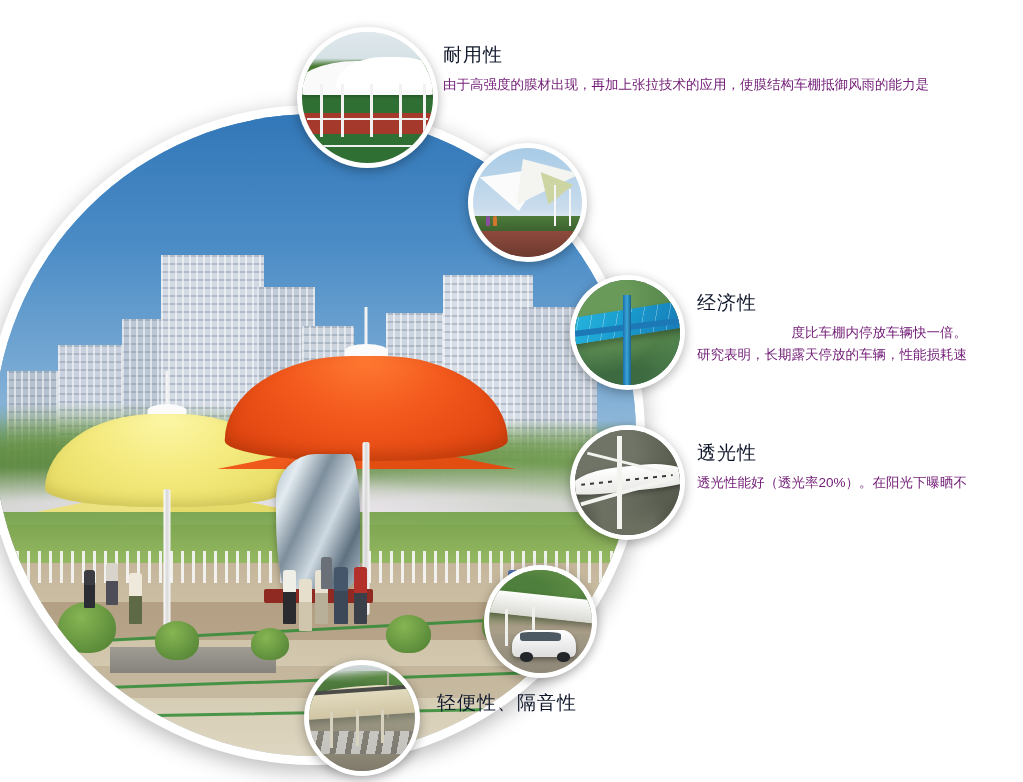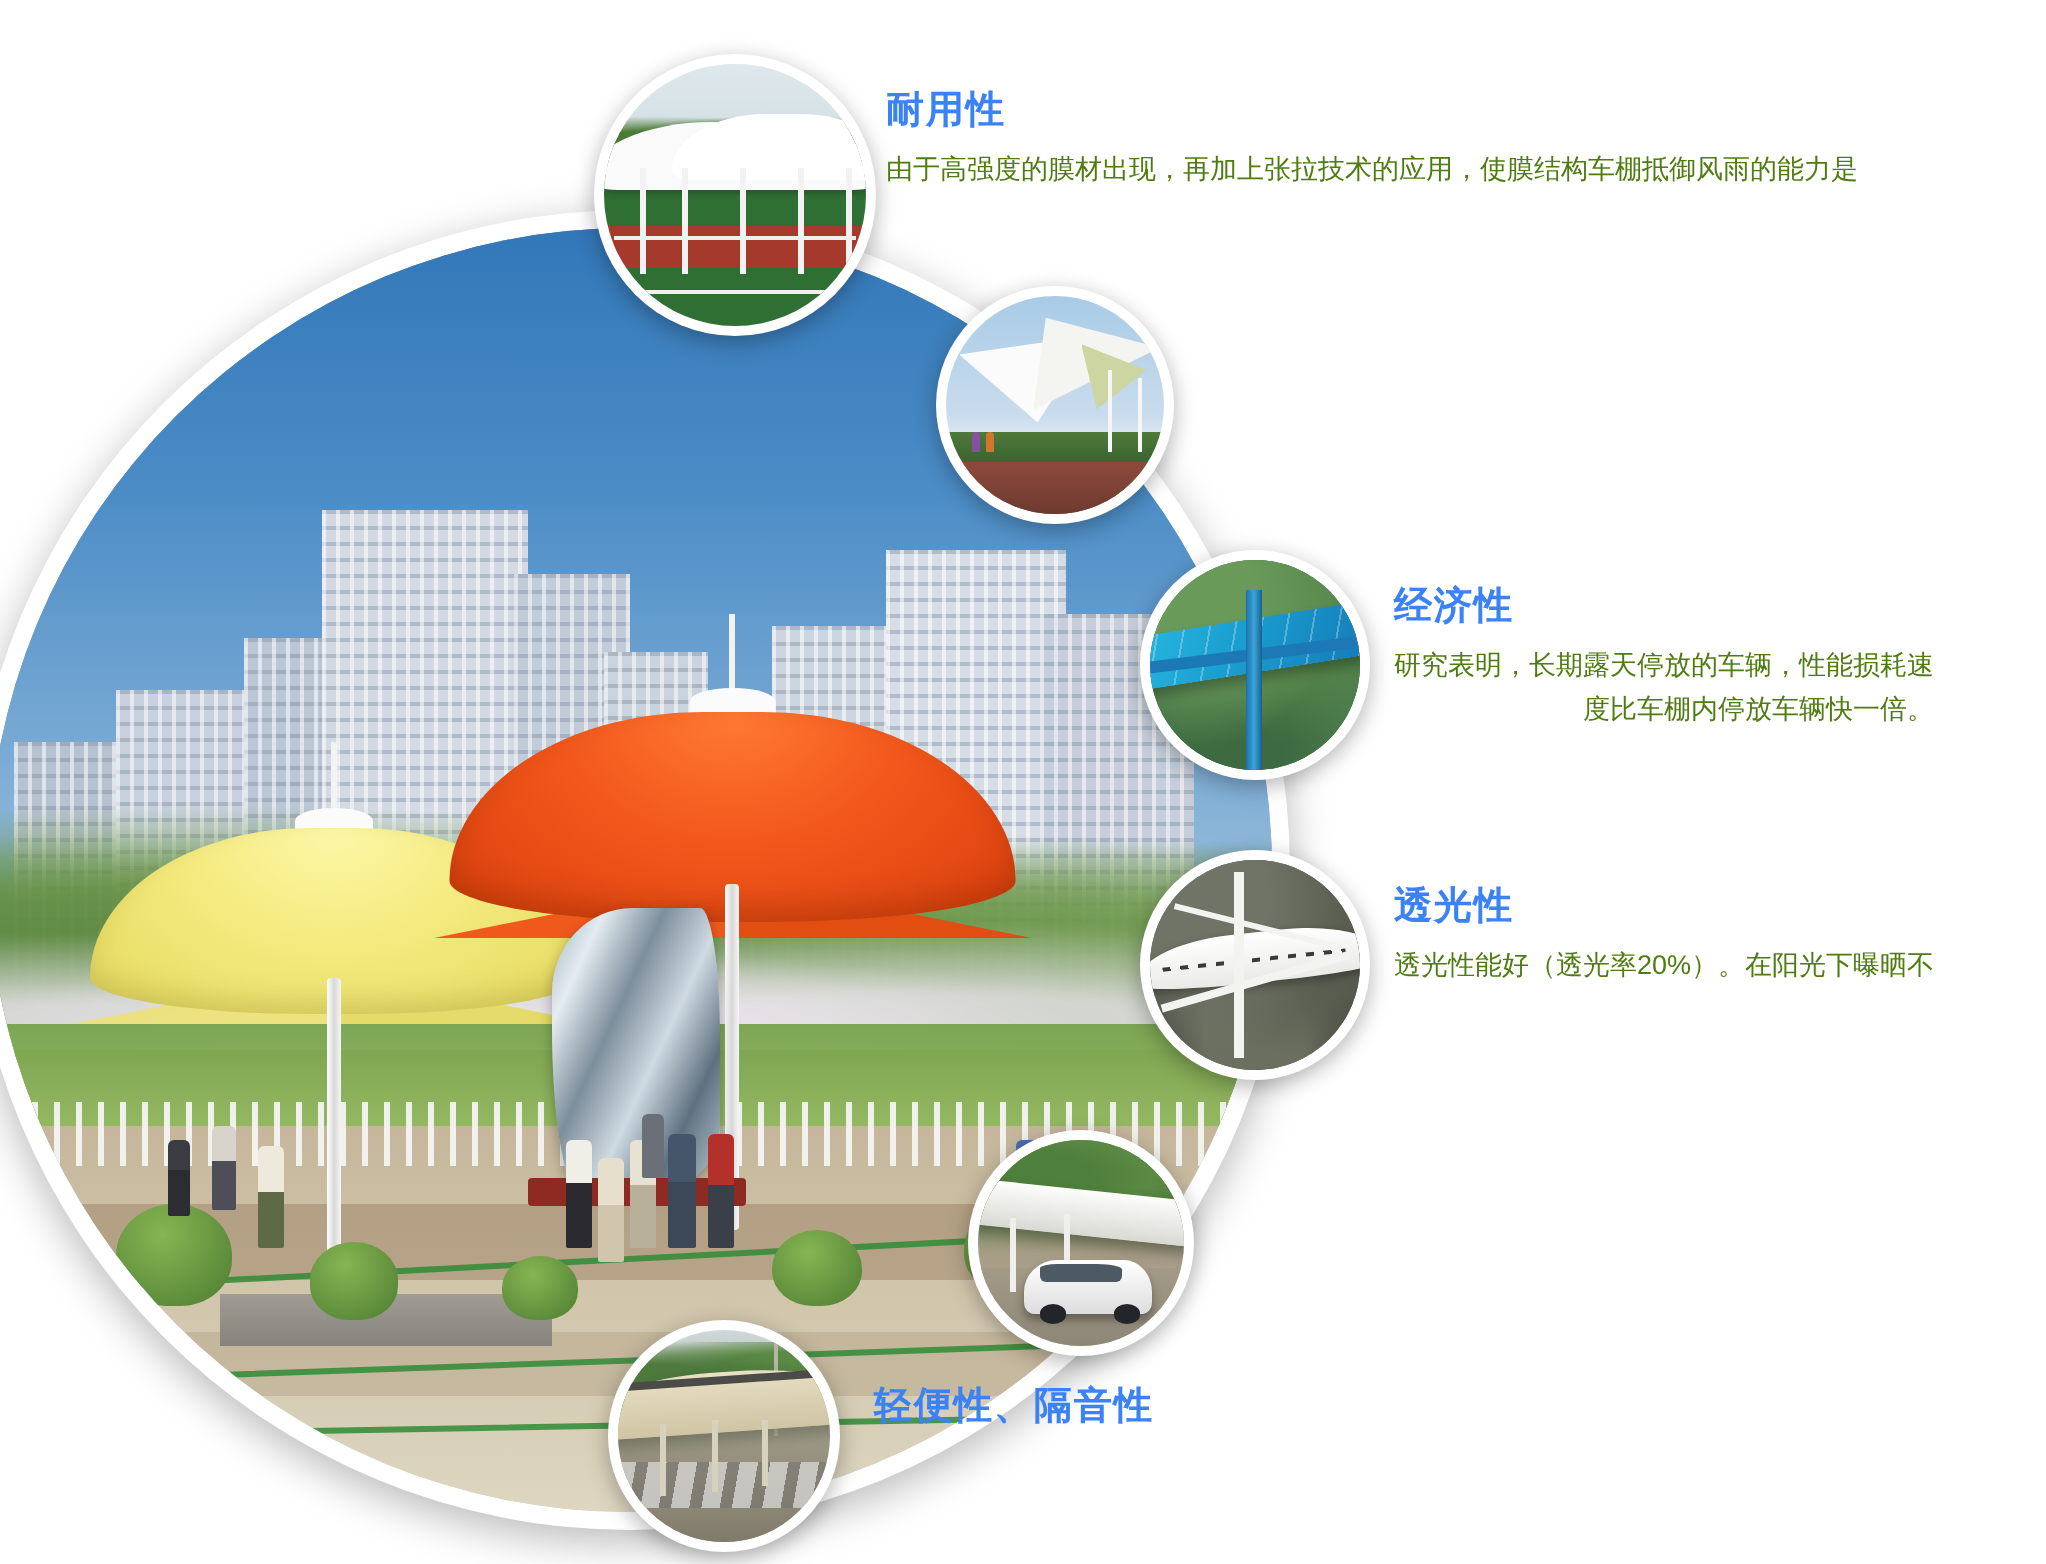--- a/index.html
+++ b/index.html
@@ -307,30 +307,30 @@
                   background: linear-gradient(#9a937f,#7f7a6b); }
   .b-qua .cars  { position:absolute; left:0; top:62%; width:100%; height:22%;
                   background: repeating-linear-gradient(100deg, rgba(215,215,215,.75) 0 9px, rgba(110,110,110,.5) 9px 15px); }
   .b-qua .post  { position:absolute; width:3px; background:#d7d2bd; }
   .b-qua .mastP { position:absolute; left:74%; top:4%; width:2px; height:46%; background:#b9b5a4; }
 
   
   .txt { position:absolute; z-index:6; }
   .txt h3 {
     font-size:19px;
-    font-weight:bold;
-    color:#3b82f6;
+    font-weight:normal;
+    color:#0f172a;
     letter-spacing:1px;
     margin-bottom:6px;
     white-space:nowrap;
   }
   .txt p {
     font-size:13.5px;
     line-height:22px;
-    color:#4d7c0f;
+    color:#701a75;
     margin:0;
     white-space:nowrap;
   }
   .txt.right p { text-align:right; }
 
   .t-dur { left:443px; top:42px; }
   .t-dur h3 { margin-left:0; }
   .t-dur p  { text-align:right; }
 
   .t-art { left:604px; top:150px; }
@@ -486,22 +486,22 @@
       <div class="roof">
           <div class="roofline"></div>
         </div>
       <div class="beam"></div>
       <div class="col"></div>
     </div>
   </div>
 
   <div class="txt t-eco right">
     <h3>经济性</h3>
+    <p>度比车棚内停放车辆快一倍。</p>
     <p>研究表明，长期露天停放的车辆，性能损耗速</p>
-    <p>度比车棚内停放车辆快一倍。</p>
   </div>
 
   <div class="bubble b-lig" style="left:570px; top:425px; width:115px; height:115px;">
     <div class="photo">
       <div class="bg"></div>
       <div class="memb"></div>
       <div class="stitch"></div>
       <div class="arm" style="left:40%; top:6%;  width:5px;  height:88%;"></div>
       <div class="arm" style="left:4%;  top:56%; width:92%; height:4px; transform:rotate(-16deg);"></div>
       <div class="arm" style="left:10%; top:30%; width:82%; height:3px; transform:rotate(14deg);"></div>

